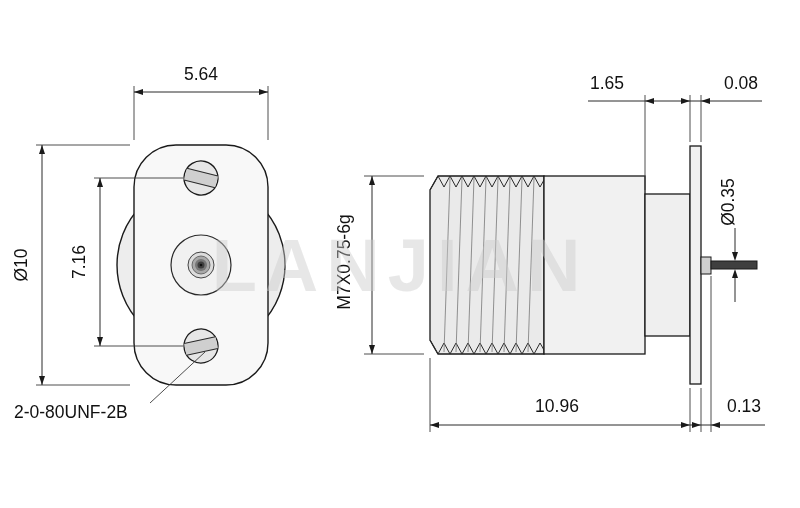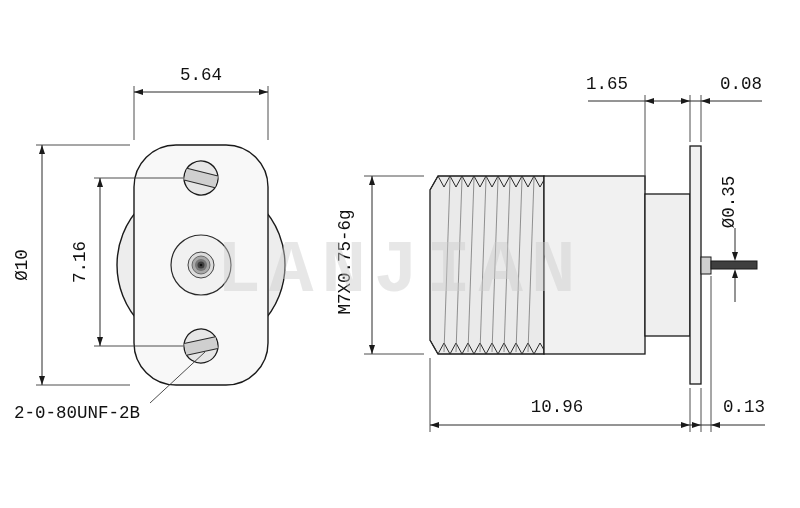--- a/index.html
+++ b/index.html
@@ -1,17 +1,17 @@
 <!DOCTYPE html>
 <html><head>
 <meta charset="utf-8">
 <style>
   html,body{margin:0;padding:0;background:#fff;}
   .canvas{position:relative;width:800px;height:508px;background:#ffffff;overflow:hidden;
-          font-family:Liberation Mono, monospace;}
+          font-family:Liberation Sans, sans-serif;}
   svg{display:block;}
   .thin   {stroke:#2a2a2a;stroke-width:1;fill:none;}
   .outline{stroke:#1a1a1a;stroke-width:1.4;}
   .dimline{stroke:#2a2a2a;stroke-width:1;fill:none;}
   .extline{stroke:#3a3a3a;stroke-width:0.9;fill:none;}
   .arrow  {fill:#1a1a1a;stroke:none;}
   .dimtext{font-size:17.5px;fill:#111;}
   .crest  {stroke:#777;stroke-width:0.8;}
   .wm     {font-size:74px;font-weight:bold;letter-spacing:8px;opacity:0.45;}
 </style>

